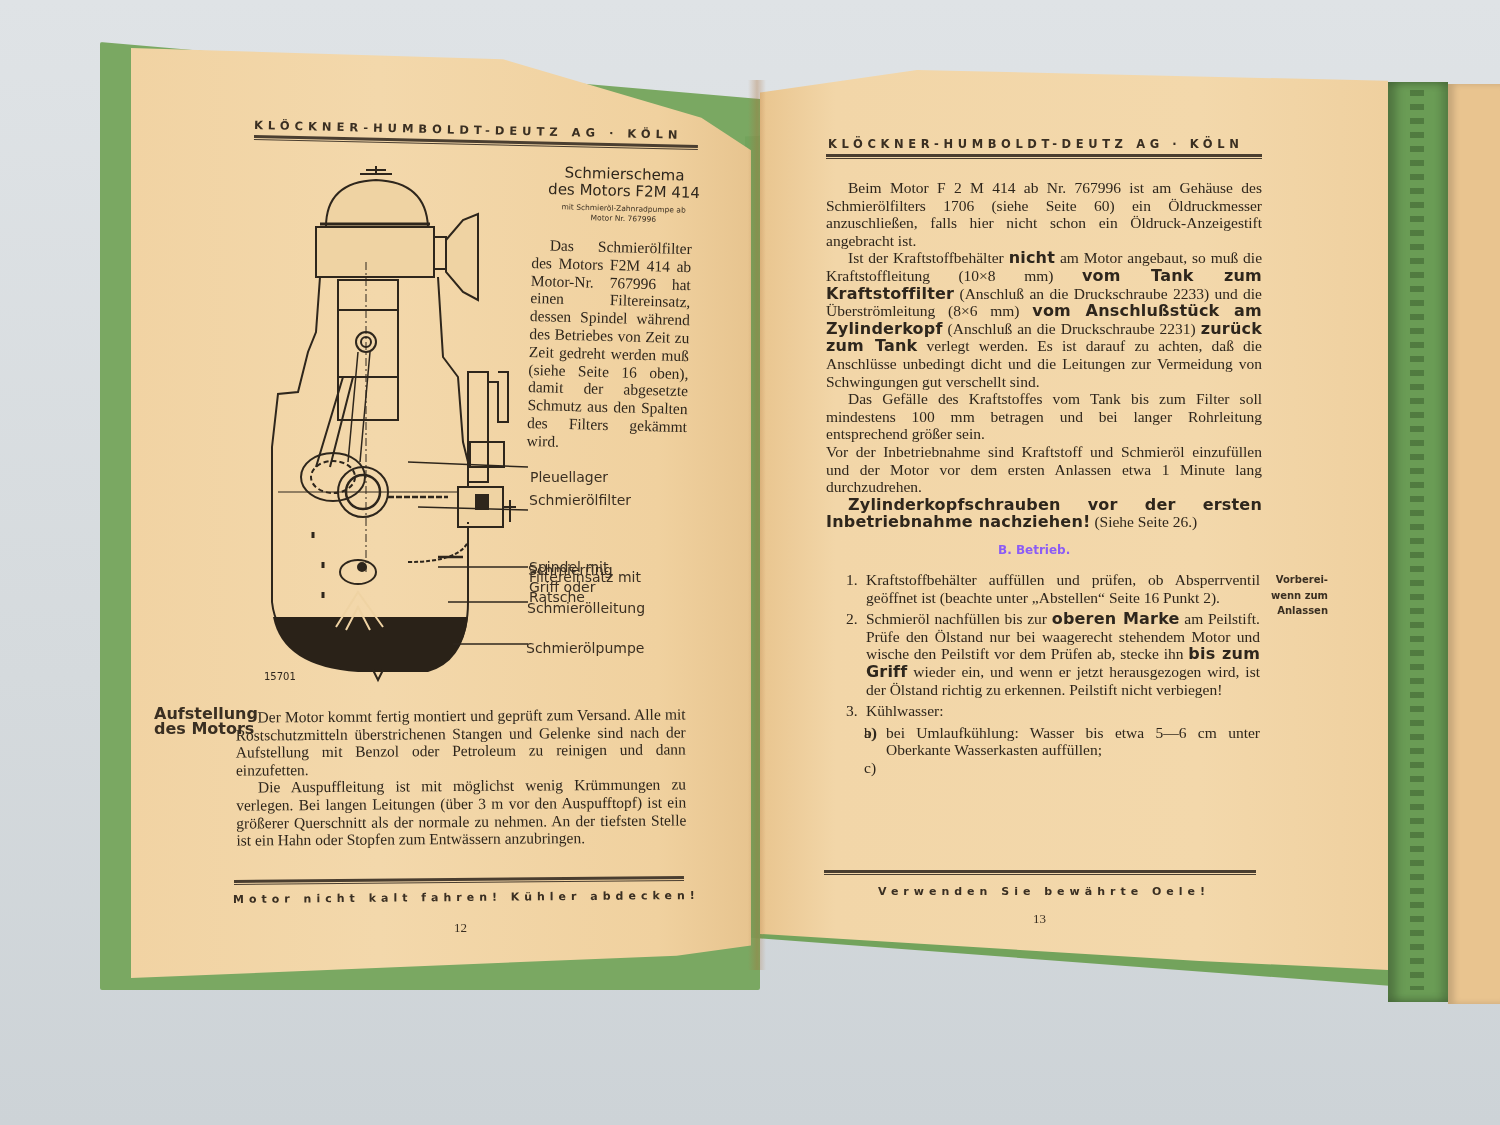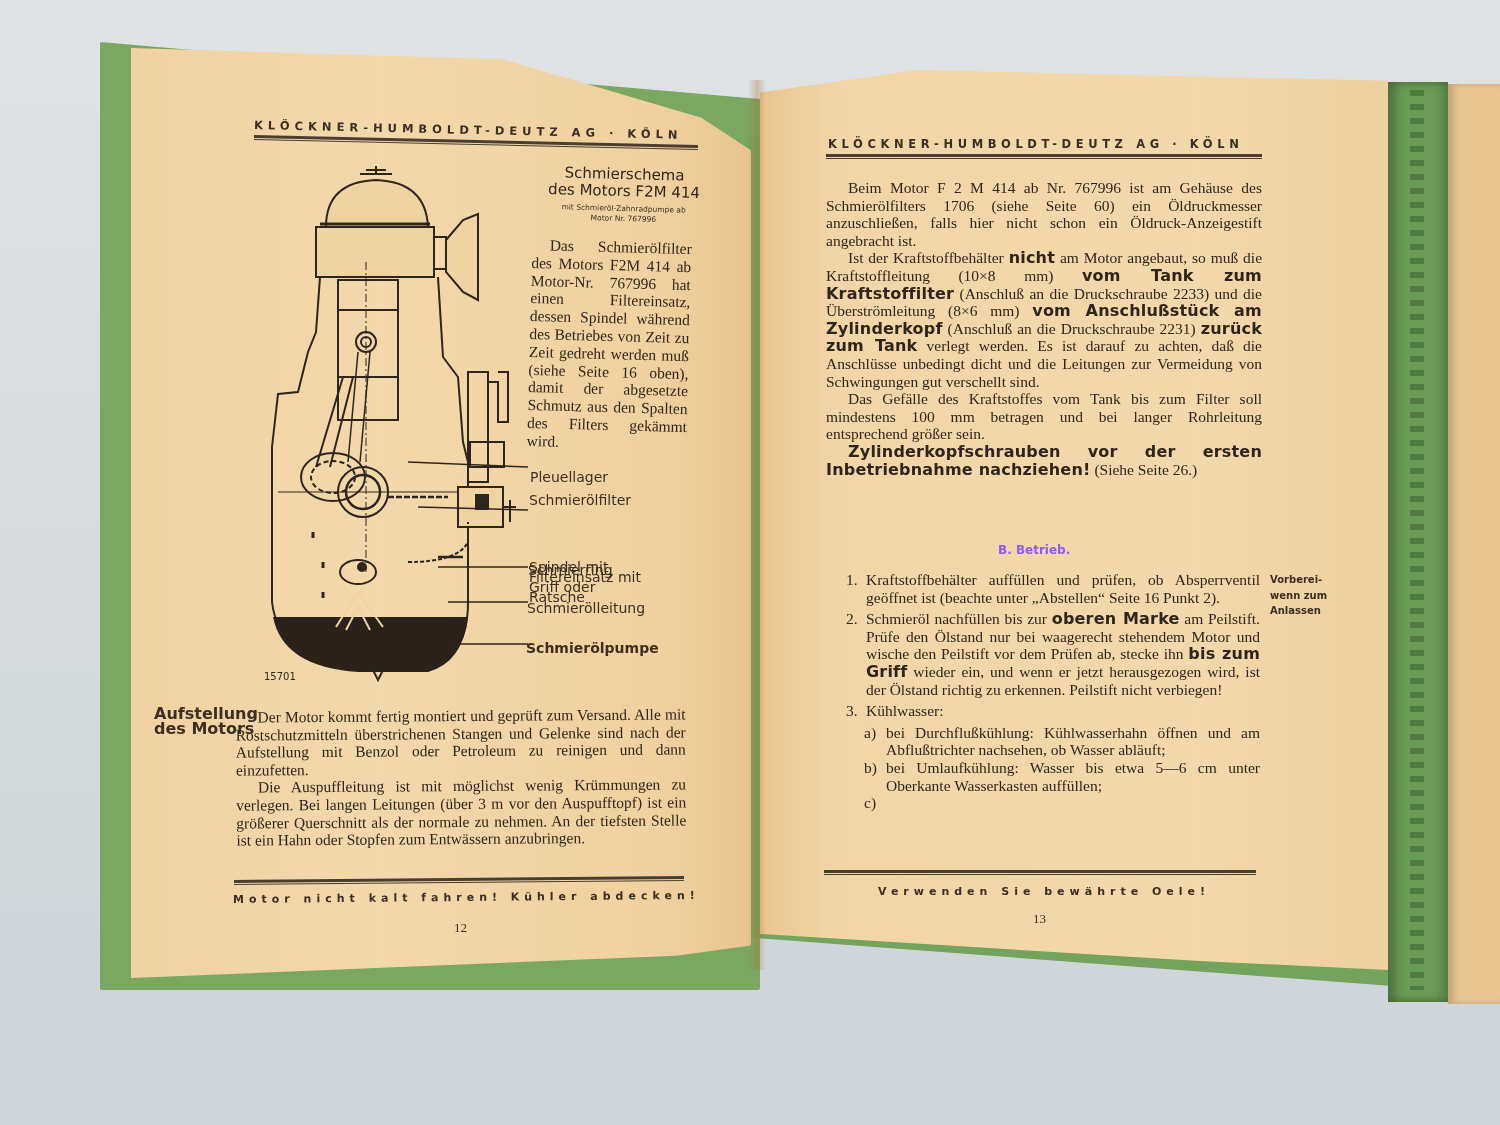--- a/index.html
+++ b/index.html
@@ -125,21 +125,21 @@
   <div style="font-family:'DejaVu Sans','Liberation Sans',sans-serif;font-size:7.5px;line-height:10px;color:#3a2f22;">Motor Nr. 767996</div>
 </div>
 
 <div class="abs body" style="left:532px;top:236px;width:160px;font-size:15.5px;line-height:17.8px;transform:rotate(1.5deg);transform-origin:top left;text-indent:18px;">Das Schmierölfilter des Motors F2M 414 ab Motor-Nr. 767996 hat einen Filtereinsatz, dessen Spindel während des Betriebes von Zeit zu Zeit gedreht werden muß (siehe Seite 16 oben), damit der abgesetzte Schmutz aus den Spalten des Filters gekämmt wird.</div>
 
 <div class="abs callout" style="left:530px;top:472px;">Pleuellager</div>
 <div class="abs callout" style="left:529px;top:495px;">Schmierölfilter</div>
 <div class="abs callout" style="left:529px;top:562px;width:120px;">Spindel mit Filtereinsatz mit Griff oder Ratsche</div>
 <div class="abs callout" style="left:528px;top:565px;">Schmierring</div>
 <div class="abs callout" style="left:527px;top:603px;">Schmierölleitung</div>
-<div class="abs callout" style="left:526px;top:643px;font-weight:bold;">Schmierölpumpe</div>
+<div class="abs callout" style="left:526px;top:643px;">Schmierölpumpe</div>
 
 <div class="abs side" style="left:154px;top:706px;">
   <div>Aufstellung</div>
   <div style="padding-left:-2px">des Motors</div>
 </div>
 <div class="abs body" style="left:236px;top:707px;width:450px;transform:rotate(-0.4deg);">
   <p class="indent">Der Motor kommt fertig montiert und geprüft zum Versand. Alle mit Rostschutzmitteln überstrichenen Stangen und Gelenke sind nach der Aufstellung mit Benzol oder Petroleum zu reinigen und dann einzufetten.</p>
   <p class="indent">Die Auspuffleitung ist mit möglichst wenig Krümmungen zu verlegen. Bei langen Leitungen (über 3 m vor den Auspufftopf) ist ein größerer Querschnitt als der normale zu nehmen. An der tiefsten Stelle ist ein Hahn oder Stopfen zum Entwässern anzubringen.</p>
 </div>
 
@@ -147,44 +147,45 @@
 <div class="abs footer" style="left:233px;top:893px;transform:rotate(-0.5deg);transform-origin:left;">Motor nicht kalt fahren! Kühler abdecken!</div>
 <div class="abs pageno" style="left:454px;top:920px;">12</div>
 
 <div class="abs runhead" style="left:828px;top:137px;letter-spacing:4.6px;">KLÖCKNER-HUMBOLDT-DEUTZ AG · KÖLN</div>
 <div class="abs rule" style="left:826px;top:154px;width:436px;"></div>
 
 <div class="abs body" style="left:826px;top:179px;width:436px;">
   <p class="indent">Beim Motor F 2 M 414 ab Nr. 767996 ist am Gehäuse des Schmierölfilters 1706 (siehe Seite 60) ein Öldruckmesser anzuschließen, falls hier nicht schon ein Öldruck-Anzeigestift angebracht ist.</p>
   <p class="indent"><span>Ist der Kraftstoffbehälter </span><b>nicht</b><span> am Motor angebaut, so muß die Kraftstoffleitung (10×8 mm) </span><b>vom Tank zum Kraftstoffilter</b><span> (Anschluß an die Druckschraube 2233) und die Überströmleitung (8×6 mm) </span><b>vom Anschlußstück am Zylinderkopf</b><span> (Anschluß an die Druckschraube 2231) </span><b>zurück zum Tank</b><span> verlegt werden. Es ist darauf zu achten, daß die Anschlüsse unbedingt dicht und die Leitungen zur Vermeidung von Schwingungen gut verschellt sind.</span></p>
   <p class="indent">Das Gefälle des Kraftstoffes vom Tank bis zum Filter soll mindestens 100 mm betragen und bei langer Rohrleitung entsprechend größer sein.</p>
+  <p>Vor der Inbetriebnahme sind Kraftstoff und Schmieröl einzufüllen und der Motor vor dem ersten Anlassen etwa 1 Minute lang durchzudrehen.</p>
   <p class="indent"><b>Zylinderkopfschrauben vor der ersten Inbetriebnahme nachziehen!</b><span> (Siehe Seite 26.)</span></p>
 </div>
 
 <div class="abs" style="left:998px;top:543px;font-family:'DejaVu Sans','Liberation Sans',sans-serif;font-weight:bold;font-size:12px;color:#8b5cf6;">B. Betrieb.</div>
 
-<div class="abs side" style="left:1270px;top:572px;font-size:10px;line-height:15.5px;text-align:left;width:58px;">
+<div class="abs side" style="left:1270px;top:572px;font-size:10px;line-height:15.5px;text-align:right;width:58px;">
   <div>Vorberei-</div>
   <div>wenn zum</div>
   <div>Anlassen</div>
 </div>
 
 <div class="abs body" style="left:846px;top:571px;width:414px;">
   <div class="step">
     <span class="num">1.</span>
     <span>Kraftstoffbehälter auffüllen und prüfen, ob Absperrventil geöffnet ist (beachte unter „Abstellen“ Seite 16 Punkt 2).</span>
   </div>
   <div class="step">
     <span class="num">2.</span>
     <span>Schmieröl nachfüllen bis zur </span><b>oberen Marke</b><span> am Peilstift. Prüfe den Ölstand nur bei waagerecht stehendem Motor und wische den Peilstift vor dem Prüfen ab, stecke ihn </span><b>bis zum Griff</b><span> wieder ein, und wenn er jetzt herausgezogen wird, ist der Ölstand richtig zu erkennen. Peilstift nicht verbiegen!</span>
   </div>
   <div class="step">
     <span class="num">3.</span>
     <span>Kühlwasser:</span>
   </div>
-  <div class="sub"><span class="num">a)</span><span>bei Durchflußkühlung: Kühlwasserhahn öffnen und am Abflußtrichter nachsehen, ob Wasser abläuft;</span></div>
+  <div class="sub"><span class="num">a)</span></div>
   <div class="sub"><span class="num">b)</span><span>bei Umlaufkühlung: Wasser bis etwa 5—6 cm unter Oberkante Wasserkasten auffüllen;</span></div>
   <div class="sub"><span class="num">c)</span></div>
 </div>
 
 <div class="abs rule" style="left:824px;top:870px;width:432px;"></div>
 <div class="abs footer" style="left:878px;top:885px;">Verwenden Sie bewährte Oele!</div>
 <div class="abs pageno" style="left:1033px;top:911px;">13</div>
 
 </body></html>

